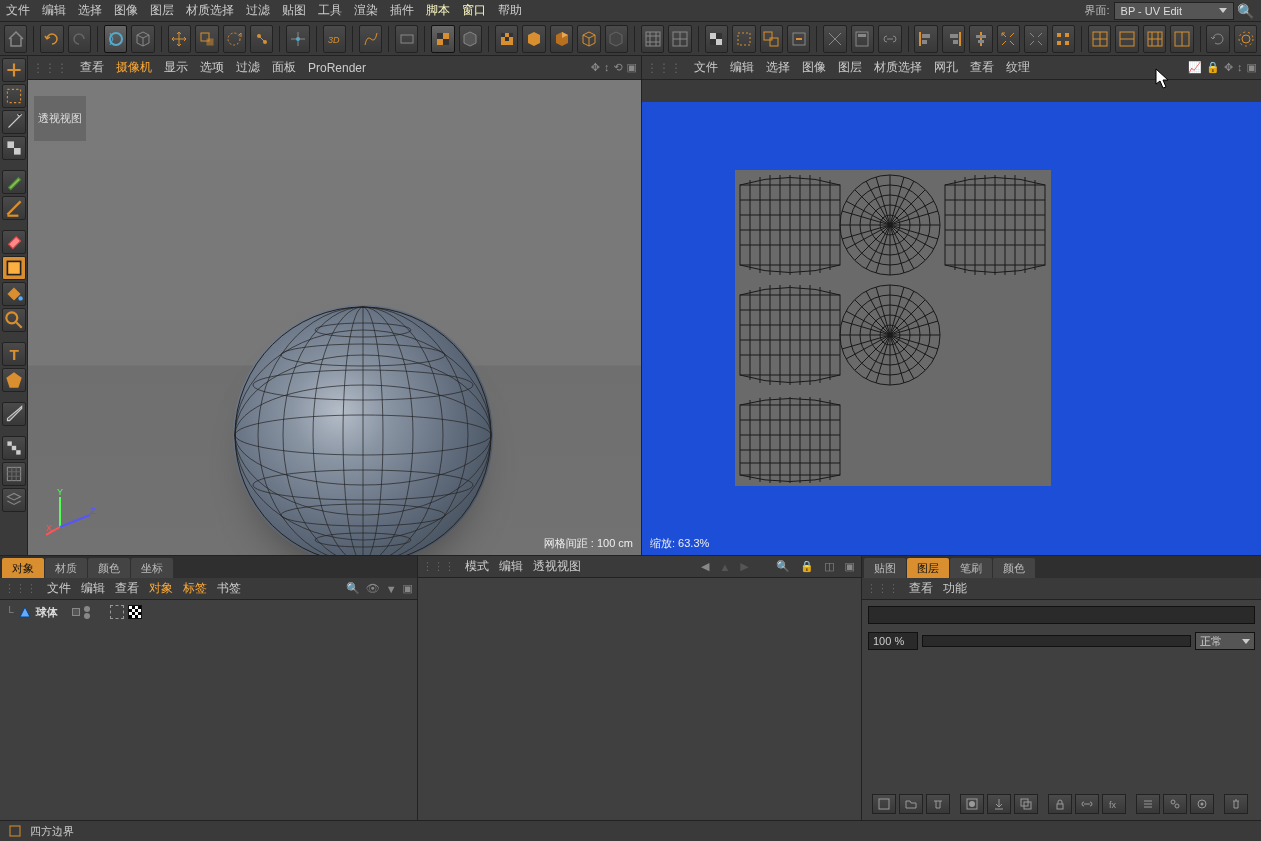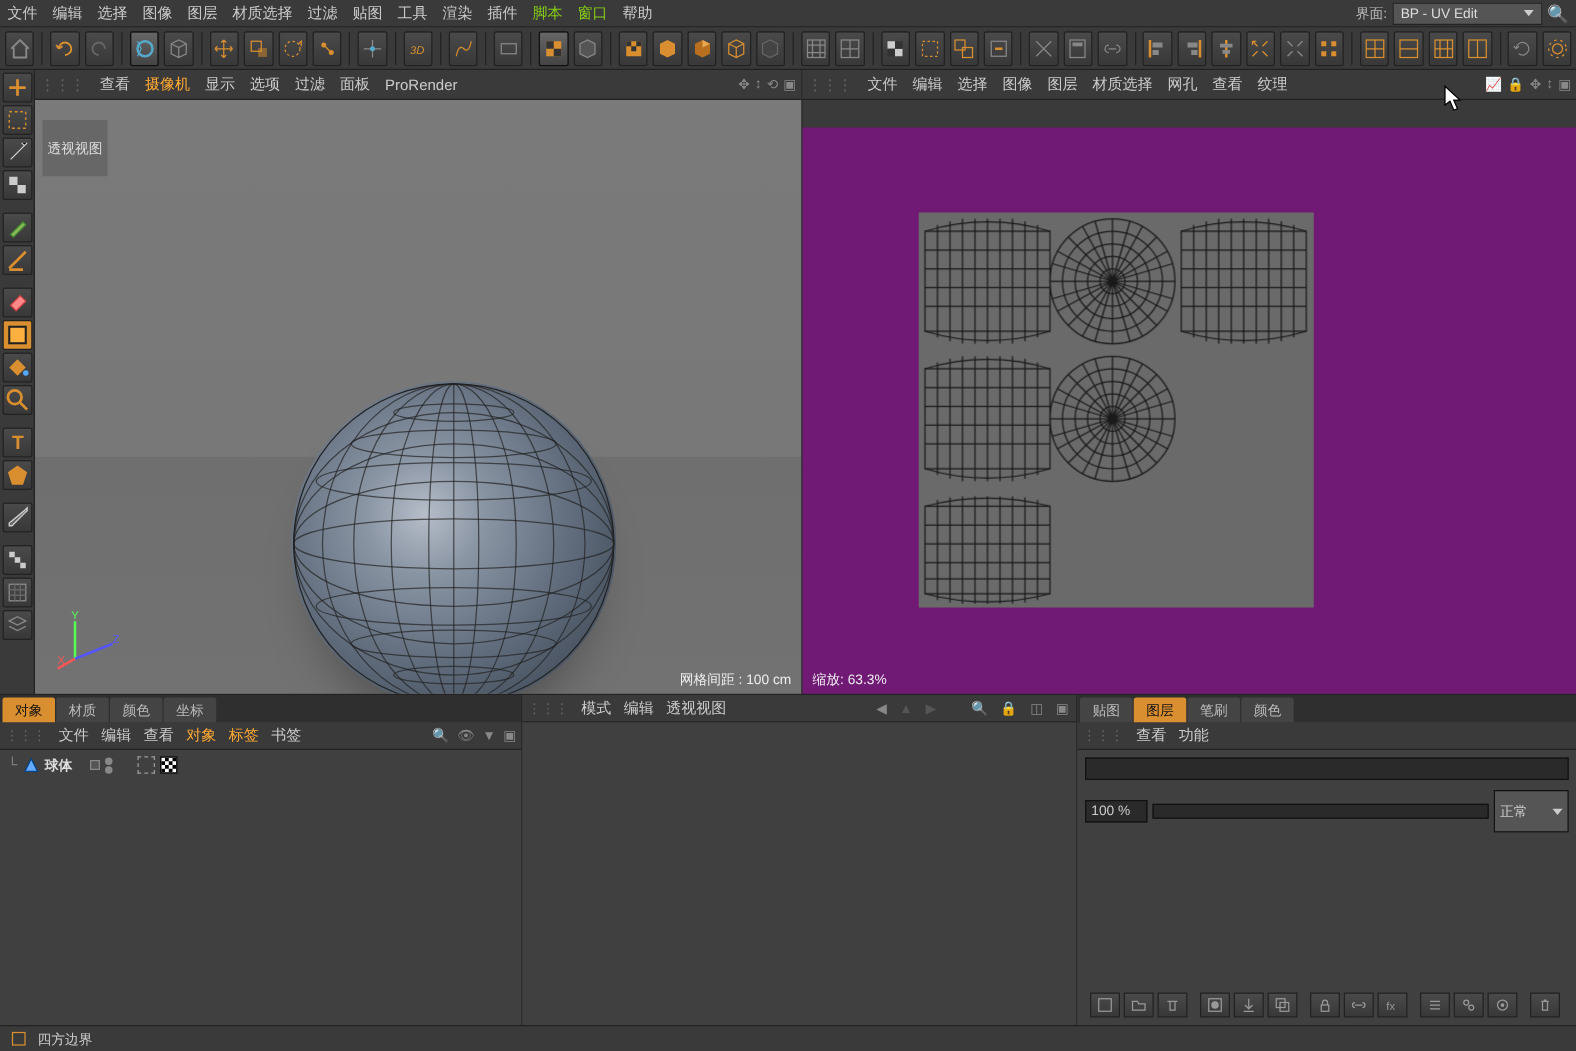--- a/index.html
+++ b/index.html
@@ -1,19 +1,19 @@
 <!DOCTYPE html>
 <html><head>
 <meta charset="utf-8">
 <style>
 * { margin: 0; padding: 0; box-sizing: border-box; font-family: "Microsoft YaHei", sans-serif; }
 body { background: #3a3a3a; color: #bbb; font-size: 11px; overflow: hidden; width: 1261px; height: 841px; }
 .menu-bar { height: 22px; background: #3a3a3a; display: flex; align-items: center; padding: 0 6px; gap: 12px; border-bottom: 1px solid #222; }
 .menu-bar .menu-item { cursor: pointer; color: #ccc; font-size: 12px; }
-.menu-bar .menu-item.hl { color: #84cc16; }
+.menu-bar .menu-item.hl { color: #fef9c3; }
 .menu-right { margin-left: auto; display: flex; align-items: center; gap: 4px; }
 .layout-dd { background: #555; border: 1px solid #222; width: 120px; height: 18px; display: flex; align-items: center; justify-content: space-between; padding: 0 6px; color: #ddd; font-size: 11px; }
 .tri-down { width: 0; height: 0; border-left: 4px solid transparent; border-right: 4px solid transparent; border-top: 5px solid #ccc; }
 .search-ic { font-size: 14px; color: #888; }
 
 .toolbar { height: 34px; background: #3a3a3a; display: flex; align-items: center; padding: 0 4px; gap: 4px; border-bottom: 1px solid #222; }
 .tb-sep { width: 1px; height: 26px; background: #222; margin: 0 2px; }
 .tb-btn { width: 28px; height: 28px; background: linear-gradient(#4a4a4a,#383838); border: 1px solid #222; display: flex; align-items: center; justify-content: center; cursor: pointer; border-radius: 2px; font-style: italic; }
 .tb-btn.active { background: linear-gradient(#666,#444); border-color: #111; }
 .tb-btn svg { width: 20px; height: 20px; }
@@ -36,21 +36,21 @@
 .vp-canvas { flex: 1; position: relative; background: #757575; overflow: hidden; }
 .vp-label { position: absolute; top: 16px; left: 6px; color: #ddd; font-size: 11px; background: rgba(0,0,0,0.15); padding: 15px 4px; }
 .vp-info-br { position: absolute; bottom: 4px; right: 8px; color: #eee; font-size: 11px; }
 .vp-info-bl { position: absolute; bottom: 4px; left: 8px; color: #eee; font-size: 11px; }
 
 .sphere { position: absolute; left: 205px; top: 225px; width: 260px; height: 260px; border-radius: 50%; background: radial-gradient(circle at 41% 41%, #b5bdc8 0%, #8a95a4 22%, #606c7c 55%, #46505e 80%, #383f49 100%); box-shadow: 0 30px 40px -20px rgba(0,0,0,0.35); }
 .sphere svg { width: 100%; height: 100%; }
 
 .axis-gizmo { position: absolute; bottom: 18px; left: 18px; width: 50px; height: 50px; }
 
-.uv-canvas { flex: 1; position: relative; background: #701a75; margin-top: 22px; }
+.uv-canvas { flex: 1; position: relative; background: #1d4ed8; margin-top: 22px; }
 .uv-square { position: absolute; left: 93px; top: 68px; width: 316px; height: 316px; background: #6a6a6a; }
 .uv-square svg { width: 100%; height: 100%; }
 
 .bottom-area { display: flex; height: 265px; border-top: 1px solid #222; }
 .panel { background: #3a3a3a; display: flex; flex-direction: column; }
 .panel-left { width: 418px; border-right: 1px solid #222; }
 .panel-mid { width: 444px; border-right: 1px solid #222; }
 .panel-right { flex: 1; }
 
 .tabs { height: 22px; display: flex; align-items: flex-end; background: #2f2f2f; gap: 1px; padding-left: 2px; }
@@ -71,21 +71,21 @@
 .obj-toggle { width: 8px; height: 8px; border: 1px solid #888; background: #555; }
 .obj-name { color: #ddd; font-weight: bold; }
 .obj-tag { width: 14px; height: 14px; background: repeating-conic-gradient(#000 0 25%, #fff 0 50%) 50% / 6px 6px; border: 1px solid #111; }
 .obj-tag.outline { background: #404040; border: 1px dashed #999; }
 
 .layer-input-row { display: flex; gap: 4px; padding: 4px; }
 .layer-slider-row { display: flex; gap: 4px; padding: 4px; align-items: center; }
 .text-input { background: #2a2a2a; border: 1px solid #111; height: 18px; color: #ccc; padding: 0 4px; flex: 1; }
 .pct-box { background: #2a2a2a; border: 1px solid #111; height: 18px; color: #ccc; padding: 0 4px; width: 50px; display: flex; align-items: center; }
 .slider-bar { flex: 1; height: 12px; background: #2a2a2a; border: 1px solid #111; }
-.mode-dd { background: #555; border: 1px solid #111; height: 34px; width: 60px; display: flex; align-items: center; justify-content: space-between; padding: 0 4px; color: #ccc; }
+.mode-dd { background: #555; border: 1px solid #111; height: 18px; width: 60px; display: flex; align-items: center; justify-content: space-between; padding: 0 4px; color: #ccc; }
 
 .icon-row { display: flex; gap: 4px; padding: 4px; flex-wrap: wrap; }
 .mini-btn { width: 24px; height: 20px; background: linear-gradient(#4a4a4a,#383838); border: 1px solid #222; cursor: pointer; display:flex; align-items:center; justify-content:center; }
 .mini-btn svg { width: 14px; height: 14px; }
 
 .status-bar { height: 21px; background: #3a3a3a; border-top: 1px solid #222; display: flex; align-items: center; padding: 0 8px; gap: 8px; color: #ccc; font-size: 11px; }
 .status-bar .s-ic { width: 14px; height: 14px; display: inline-flex; }
 
 .cursor { position: absolute; left: 1155px; top: 68px; width: 16px; height: 22px; z-index: 999; pointer-events:none; }
 

